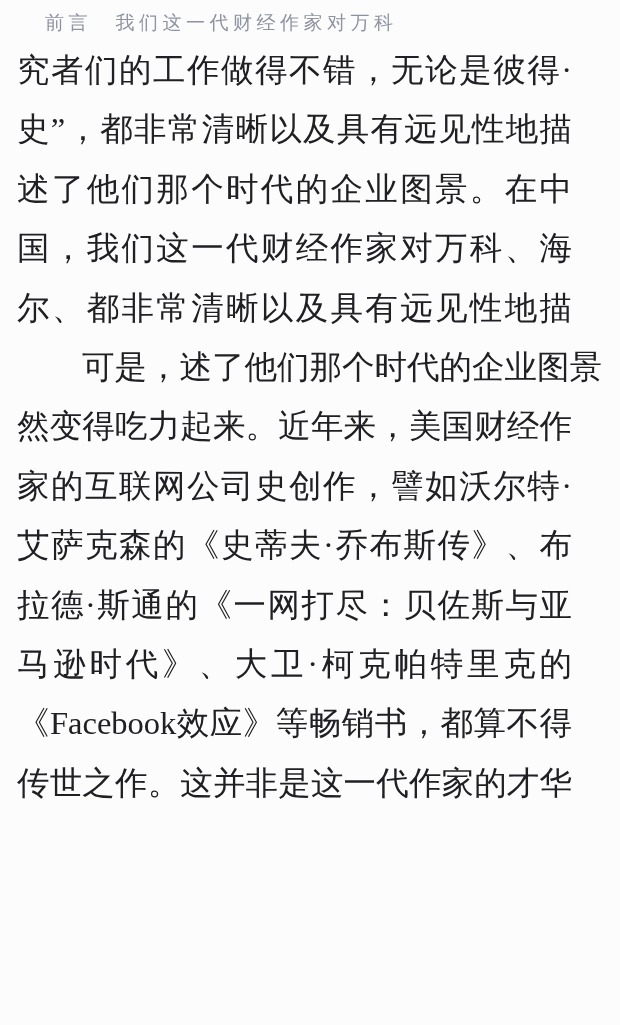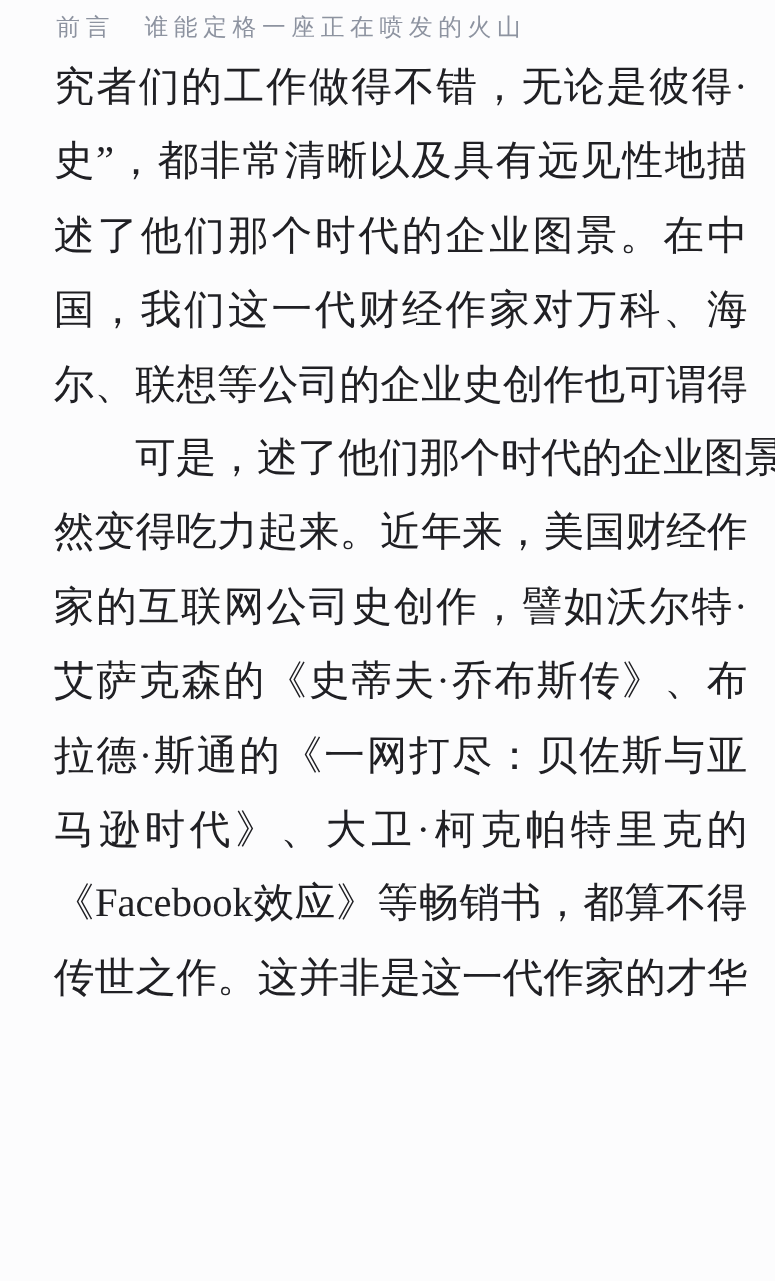--- a/index.html
+++ b/index.html
@@ -23,21 +23,21 @@
     right: 30px;
     font-size: 19px;
     line-height: 26px;
     letter-spacing: 4.5px;
     color: #8d93a0;
     white-space: nowrap;
   }
   .content {
     position: absolute;
     top: 41px;
-    left: 43px;
+    left: 17px;
     width: 555px;
     color: #202024;
   }
   .line {
     height: 59.4px;
     line-height: 59.4px;
     font-size: 32.5px;
     text-align: justify;
     text-align-last: justify;
     text-justify: inter-character;
@@ -49,28 +49,28 @@
   }
   .line.indent {
     text-indent: 65px;
   }
 </style>
 </head>
 <body>
 
 <div class="page">
 
-  <div class="chapter-header">前言　谁能定格一座正在喷发的火山</div>
+  <div class="chapter-header">前言　我们这一代财经作家对万科</div>
 
   <div class="content">
     <div class="line">究者们的工作做得不错，无论是彼得·</div>
     <div class="line">史”，都非常清晰以及具有远见性地描</div>
     <div class="line">述了他们那个时代的企业图景。在中</div>
     <div class="line">国，我们这一代财经作家对万科、海</div>
-    <div class="line">尔、联想等公司的企业史创作也可谓得</div>
+    <div class="line">尔、都非常清晰以及具有远见性地描</div>
     <div class="line indent">可是，述了他们那个时代的企业图景</div>
     <div class="line">然变得吃力起来。近年来，美国财经作</div>
     <div class="line">家的互联网公司史创作，譬如沃尔特·</div>
     <div class="line">艾萨克森的《史蒂夫·乔布斯传》、布</div>
     <div class="line">拉德·斯通的《一网打尽：贝佐斯与亚</div>
     <div class="line">马逊时代》、大卫·柯克帕特里克的</div>
     <div class="line">《Facebook效应》等畅销书，都算不得</div>
     <div class="line">传世之作。这并非是这一代作家的才华</div>
   </div>
 

